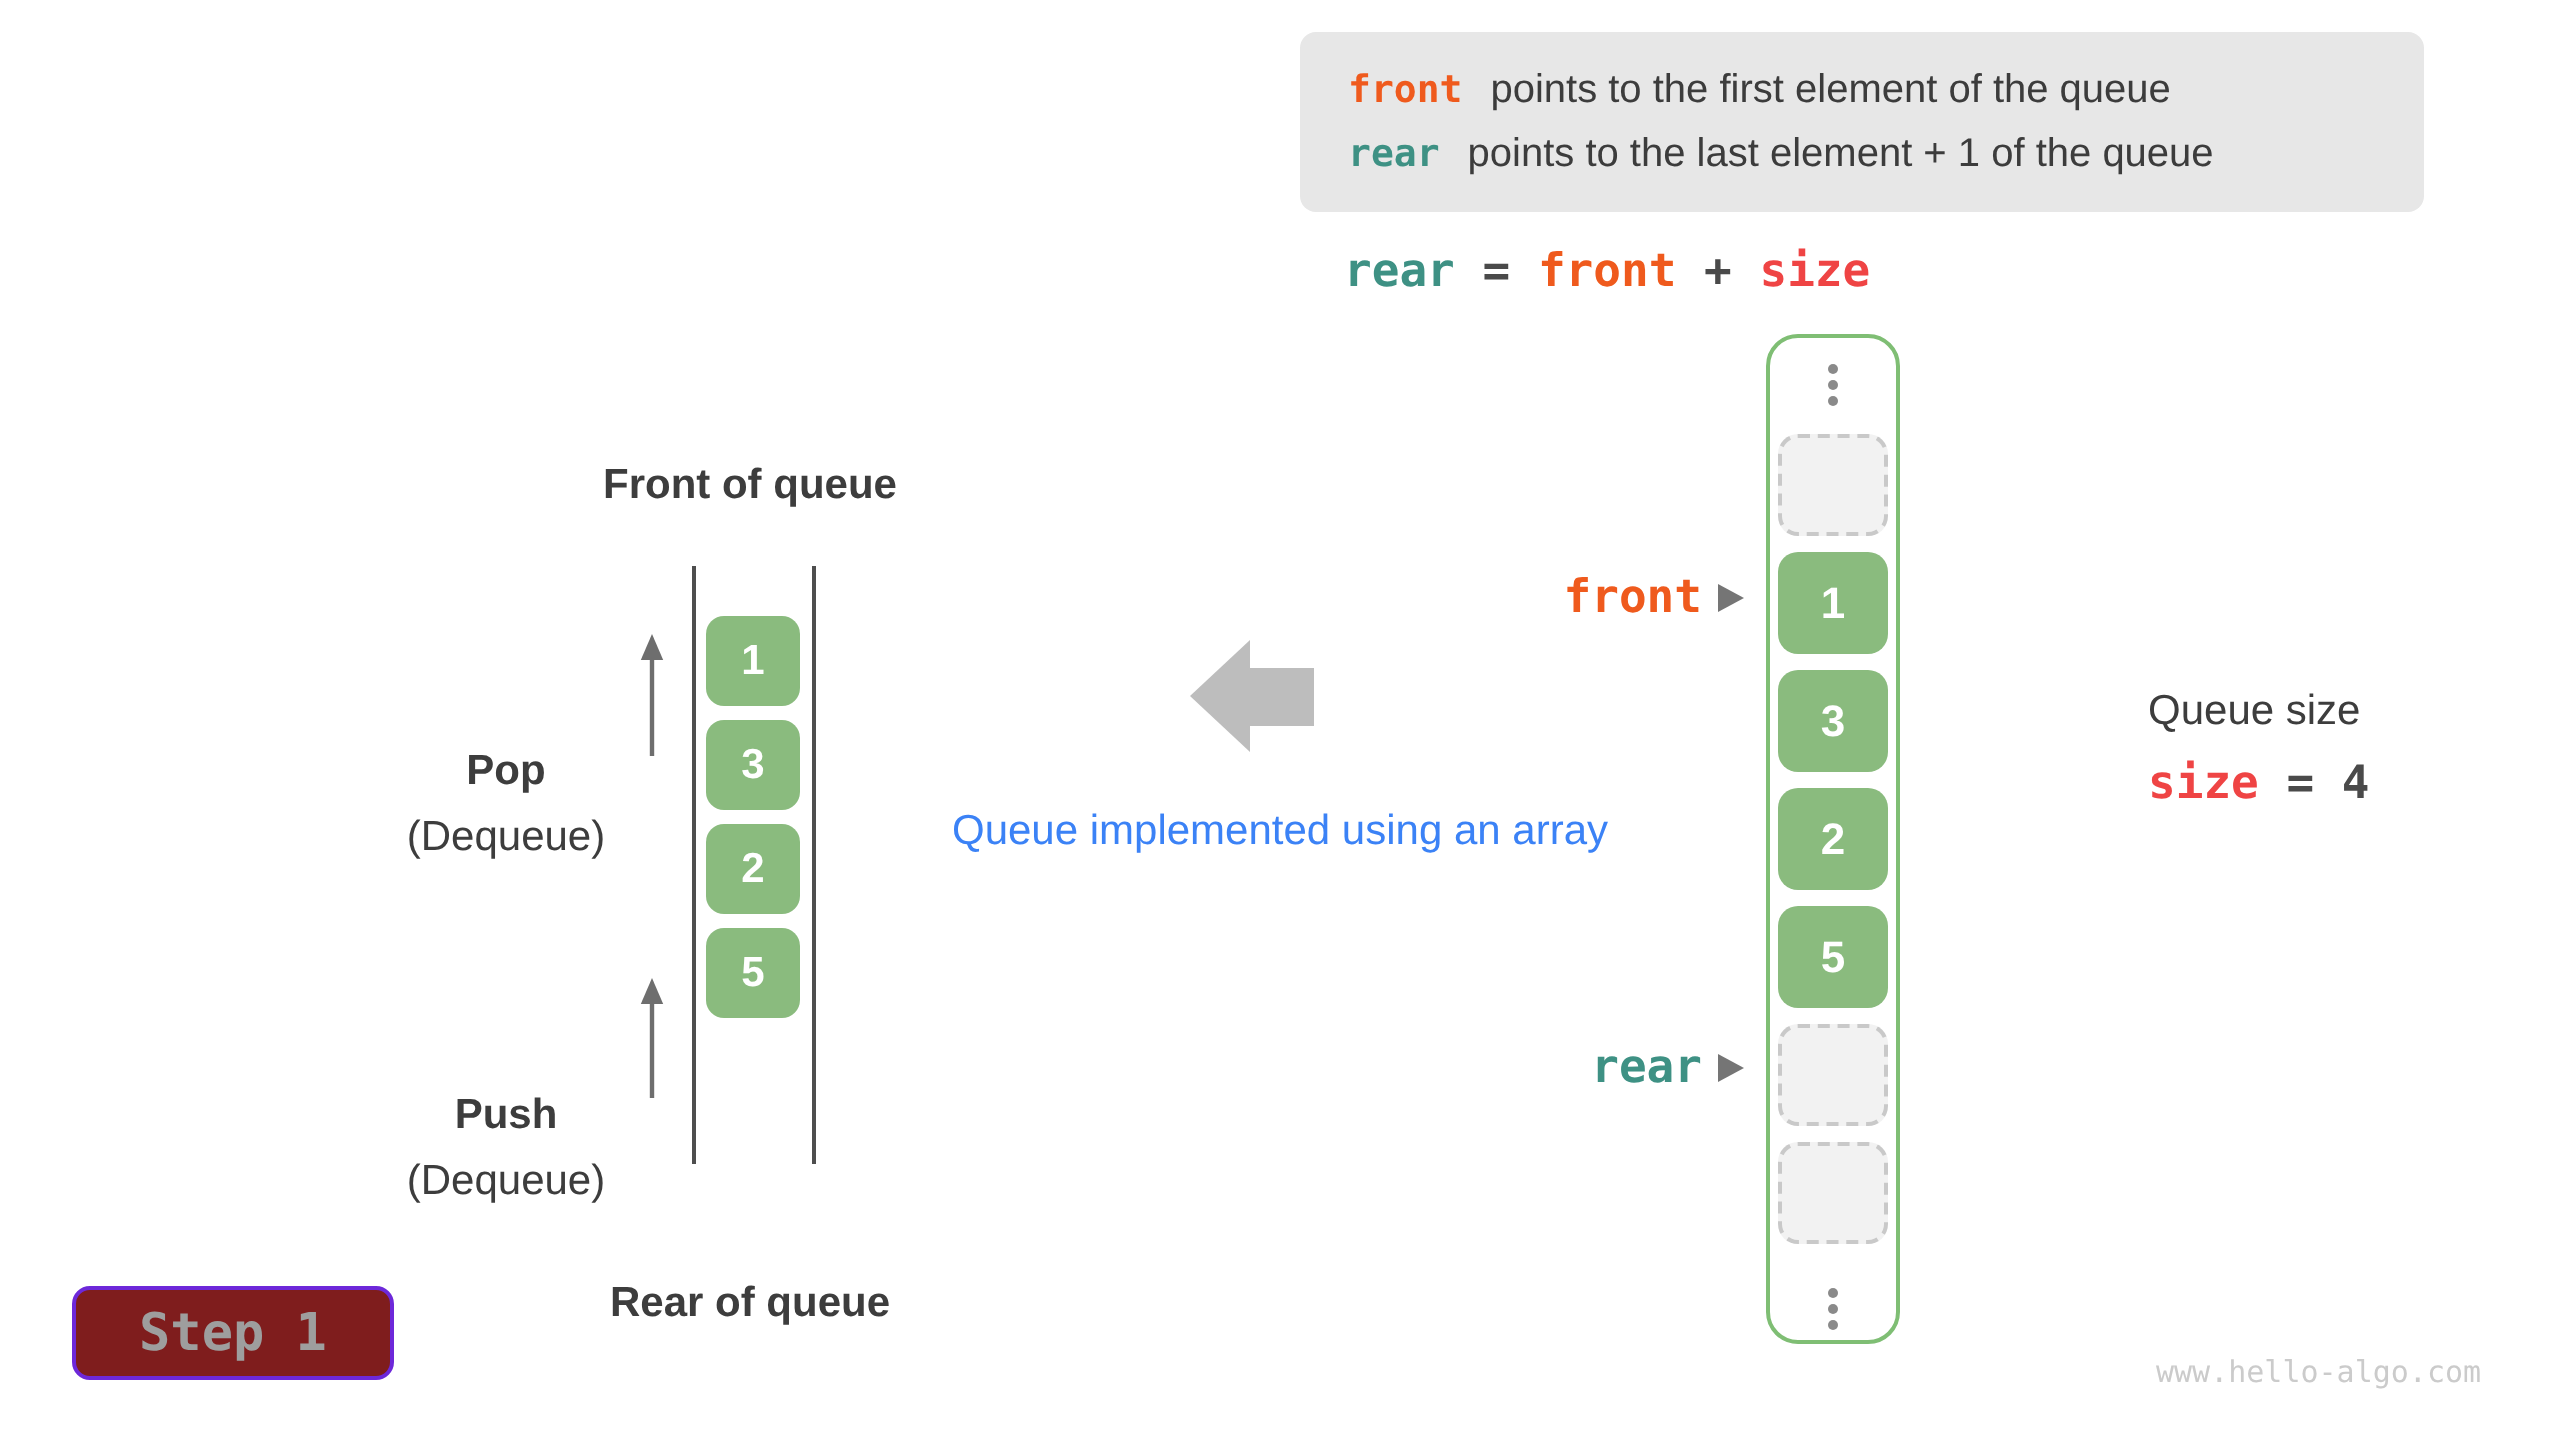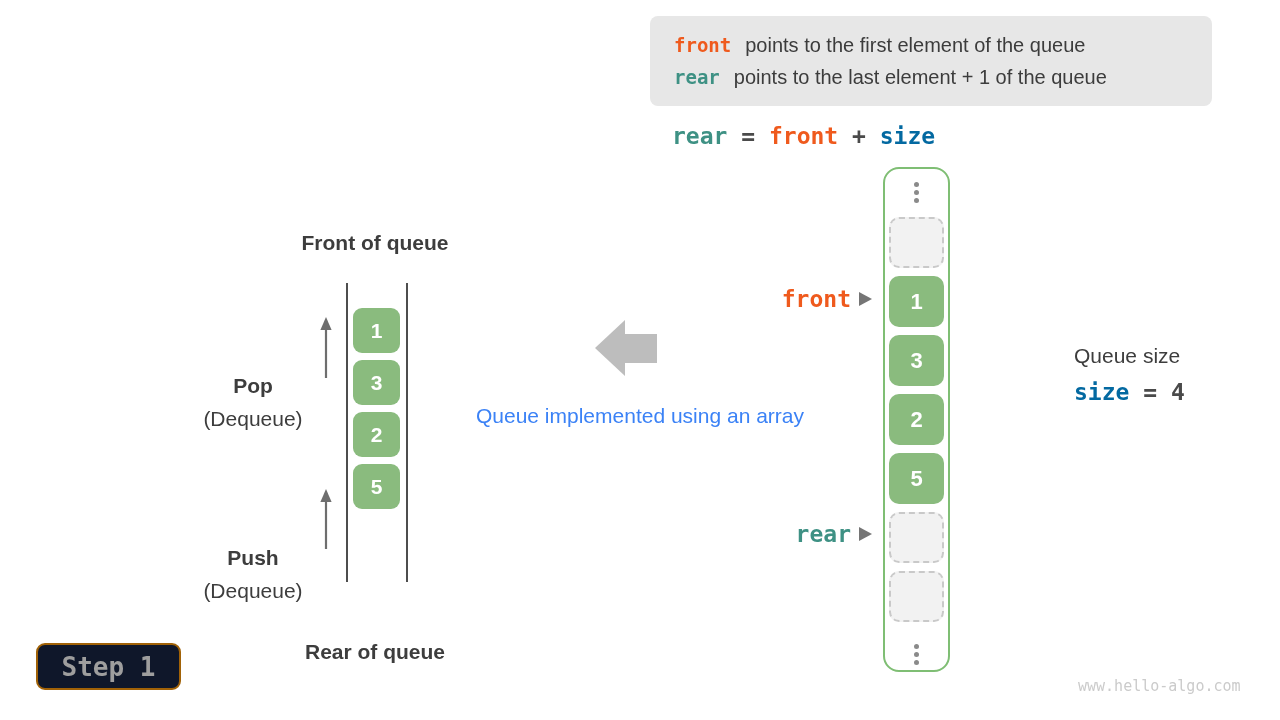--- a/index.html
+++ b/index.html
@@ -3,21 +3,21 @@
 <meta charset="utf-8">
 <style>
   html,body{margin:0;padding:0;background:#ffffff;}
   .canvas{
     position:relative;width:1280px;height:720px;background:#ffffff;overflow:hidden;
     font-family:"Liberation Sans",sans-serif;color:#3d3d3d;
   }
   .mono{font-family:"DejaVu Sans Mono",monospace;font-weight:bold;}
   .kw-orange{color:#EF5A1D;}
   .kw-teal{color:#3E9184;}
-  .kw-blue{color:#0369a1;}
+  .kw-blue{color:#ef4444;}
   .kw-dark{color:#4a4a4a;}
 
   
   .legend{
     position:absolute;left:650px;top:16px;width:562px;height:90px;
     background:#e7e7e7;border-radius:8px;box-sizing:border-box;
     display:flex;flex-direction:column;justify-content:center;gap:9px;
     padding-left:24px;
   }
   .legend-line{display:flex;align-items:baseline;font-size:20px;color:#3c3c3c;white-space:nowrap;}
@@ -91,22 +91,22 @@
   .pointer-row .ptr-label{font-family:"DejaVu Sans Mono",monospace;font-weight:bold;font-size:23px;line-height:28px;}
   .ptr-arrow{width:0;height:0;border-top:7px solid transparent;border-bottom:7px solid transparent;border-left:13px solid #757575;}
 
   
   .size-panel{position:absolute;left:1030px;top:344px;margin-left:44px;}
   .size-title{font-size:21px;color:#3d3d3d;}
   .size-line{margin-top:11px;font-family:"DejaVu Sans Mono",monospace;font-weight:bold;font-size:23px;white-space:pre;}
 
   
   .step-badge{
-    position:absolute;left:36px;top:643px;width:145px;height:47px;box-sizing:border-box;
-    border:2px solid #a16207;border-radius:9px;background:#0f172a;
+    position:absolute;left:36px;top:643px;width:161px;height:47px;box-sizing:border-box;
+    border:2px solid #6d28d9;border-radius:9px;background:#7f1d1d;
     display:flex;align-items:center;justify-content:center;
     font-family:"DejaVu Sans Mono",monospace;font-weight:bold;font-size:26px;color:#9e9e9e;
     white-space:pre;
   }
 
   
   .watermark{
     position:absolute;left:1078px;top:677px;
     font-family:"DejaVu Sans Mono",monospace;font-size:15px;color:#cbcbcb;
   }

